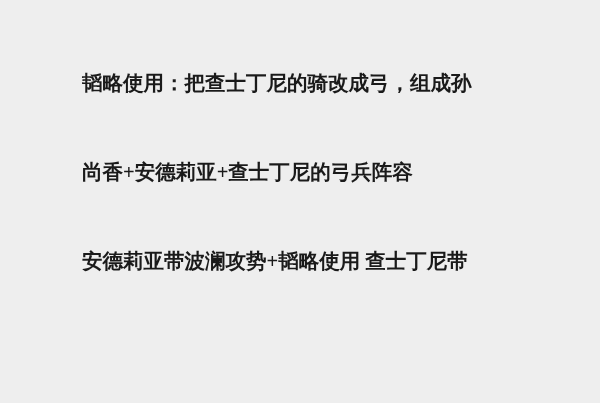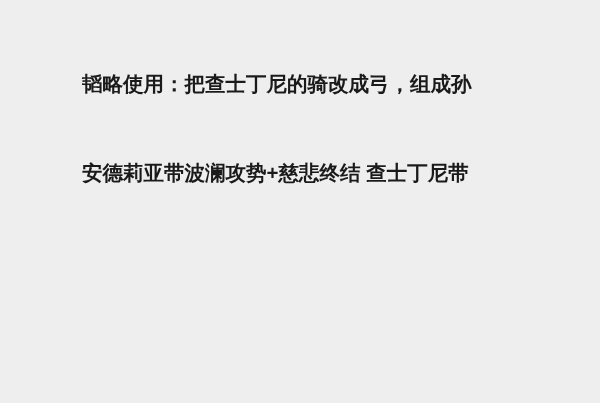--- a/index.html
+++ b/index.html
@@ -30,29 +30,31 @@
     line-height: 29.6px;
     font-weight: 700;
     letter-spacing: 0px;
     text-align: left;
     white-space: pre-wrap;
     word-break: break-all;
   }
   .line {
     display: block;
     white-space: pre;
+    font-family: Liberation Serif, serif;
   }
 </style>
 </head>
 <body style="background: rgb(238, 238, 238);">
 
 <div class="page" style="background: rgb(238, 238, 238);">
   <div class="text-block" style="color: rgb(26, 26, 26);">
     <span class="line">韬略使用：把查士丁尼的骑改成弓，组成孙</span>
-    <span class="line">安德莉亚带波澜攻势+慈悲终结 查士丁尼带</span>
+    <span class="line">尚香+安德莉亚+查士丁尼的弓兵阵容</span>
+    <span class="line">安德莉亚带波澜攻势+韬略使用 查士丁尼带</span>
     
     
     
     
     
     
     
   </div>
 </div>
 

